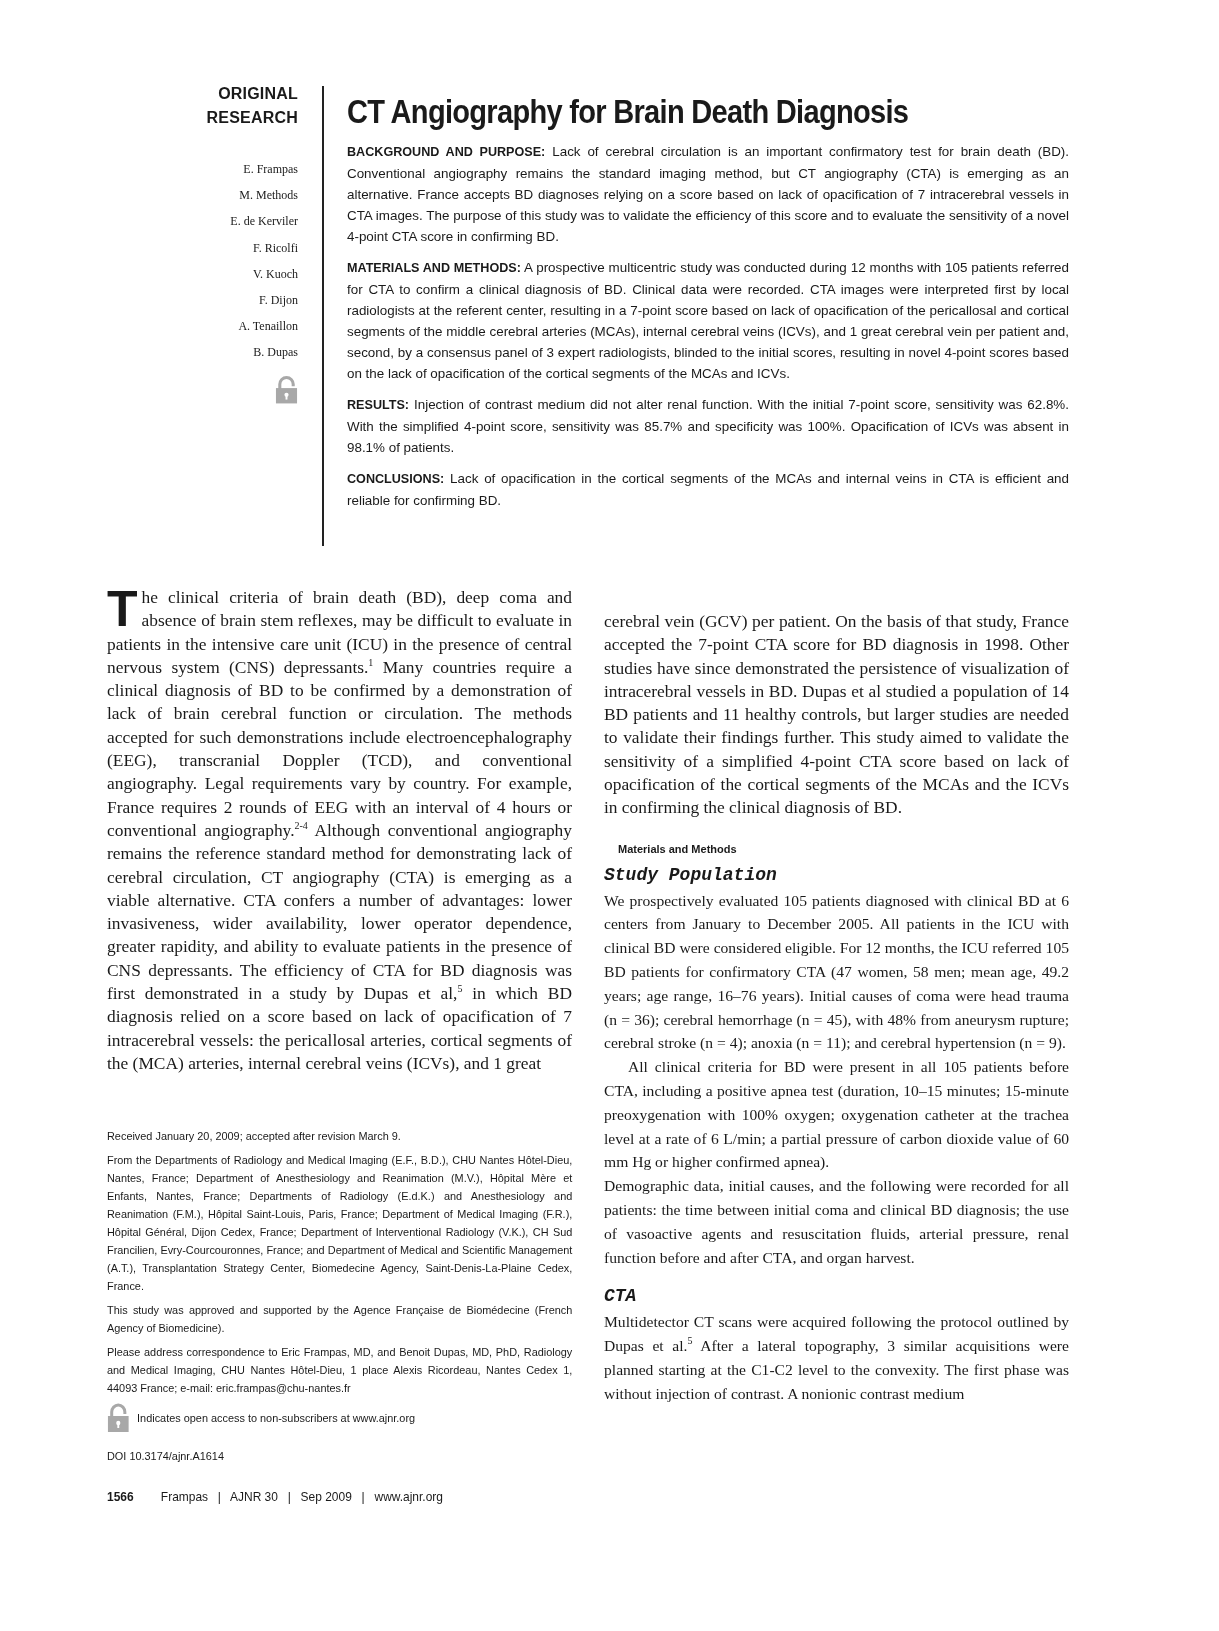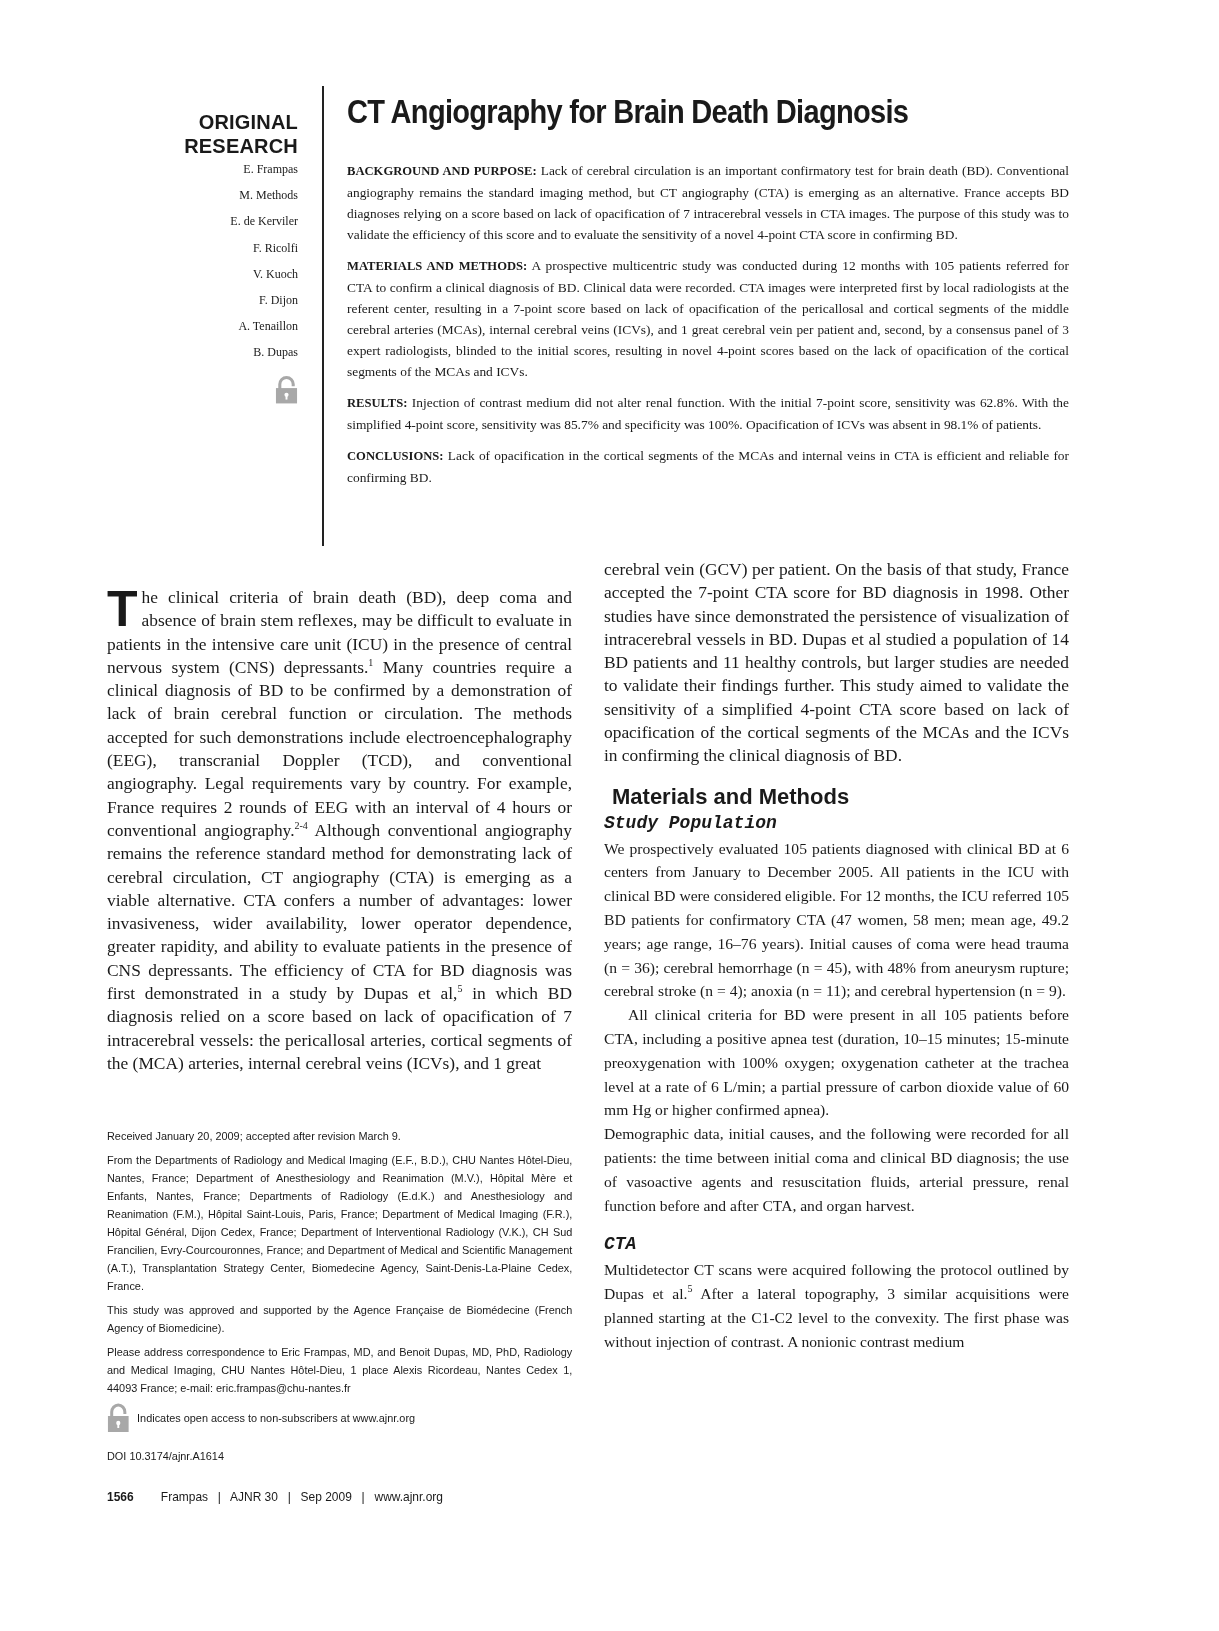--- a/index.html
+++ b/index.html
@@ -1,42 +1,42 @@
 <!DOCTYPE html>
 <html><head>
   <meta charset="utf-8">
   <style>
     html, body { margin: 0; padding: 0; background: #ffffff; }
     body { width: 1219px; height: 1631px; position: relative; overflow: hidden; color: #1a1a1a; }
     .abs { position: absolute; }
 
     
-    .section-label { left: 150px; top: 82px; width: 148px; text-align: right; font-family: "Liberation Sans", sans-serif; font-weight: bold; font-size: 20px; line-height: 24px; letter-spacing: 0.2px; margin-top: 28px; }
+    .section-label { left: 150px; top: 82px; width: 148px; text-align: right; font-family: "Liberation Sans", sans-serif; font-weight: bold; font-size: 16px; line-height: 24px; letter-spacing: 0.2px; }
     .title { left: 347px; top: 92px; font-family: "Liberation Sans", sans-serif; font-weight: bold; font-size: 33px; line-height: 40px; letter-spacing: -0.8px; transform: scaleX(0.88); transform-origin: left top; white-space: nowrap; }
     .vrule { left: 322px; top: 86px; width: 1.5px; height: 460px; background: #222; }
 
     
     .authors { left: 140px; top: 156px; width: 158px; text-align: right; font-family: Liberation Serif, serif; font-size: 12px; line-height: 26.2px; }
     .lock-big { left: 275px; top: 375px; width: 23px; height: 30px; }
 
     
-    .abstract { left: 347px; top: 160px; width: 722px; font-family: Liberation Serif, serif; font-size: 13.4px; line-height: 21px; text-align: justify; }
+    .abstract { left: 347px; top: 141px; width: 722px; font-family: Liberation Sans, sans-serif; font-size: 13.4px; line-height: 21px; text-align: justify; }
     .abstract p { margin: 0 0 10px 0; }
     .abstract .head { font-weight: bold; font-size: 12.6px; }
 
     
     .col { font-family: "Liberation Serif", serif; font-size: 17.4px; line-height: 23.3px; text-align: justify; }
     .col-left { left: 107px; top: 586px; width: 465px; }
-    .col-right { left: 604px; top: 558px; width: 465px; }
+    .col-right { left: 604px; top: 610px; width: 465px; }
     .col p { margin: 0; }
     .dropcap { float: left; font-family: "Liberation Sans", sans-serif; font-weight: bold; font-size: 50px; line-height: 40px; margin: 3px 4px 0 0; }
     sup { font-size: 10px; line-height: 0; vertical-align: 7px; }
     .indent { text-indent: 24px; }
 
-    .h-section { font-family: "Liberation Sans", sans-serif; font-weight: bold; font-size: 22px; line-height: 22px; margin: 18px 0 4px 8px; }
+    .h-section { font-family: "Liberation Sans", sans-serif; font-weight: bold; font-size: 11px; line-height: 22px; margin: 18px 0 4px 14px; }
     .h-sub { font-family: Liberation Mono, monospace; font-weight: bold; font-style: italic; font-size: 18px; line-height: 22px; margin: 0 0 3px 0; }
     .h-sub.spaced { margin-top: 16px; }
     .small-body { font-size: 15.6px; line-height: 23.8px; }
 
     
     .footnotes { left: 107px; top: 1127px; width: 465px; font-family: "Liberation Sans", sans-serif; font-size: 11.6px; line-height: 18px; text-align: justify; transform: scaleX(0.94); transform-origin: left top; width: 495px; }
     .footnotes p { margin: 0 0 6px 0; }
     .oa-row { display: flex; align-items: center; gap: 8px; margin-top: 6px; }
     .lock-small { width: 24px; height: 30px; flex: none; }
     .doi { margin-top: 14px; }

